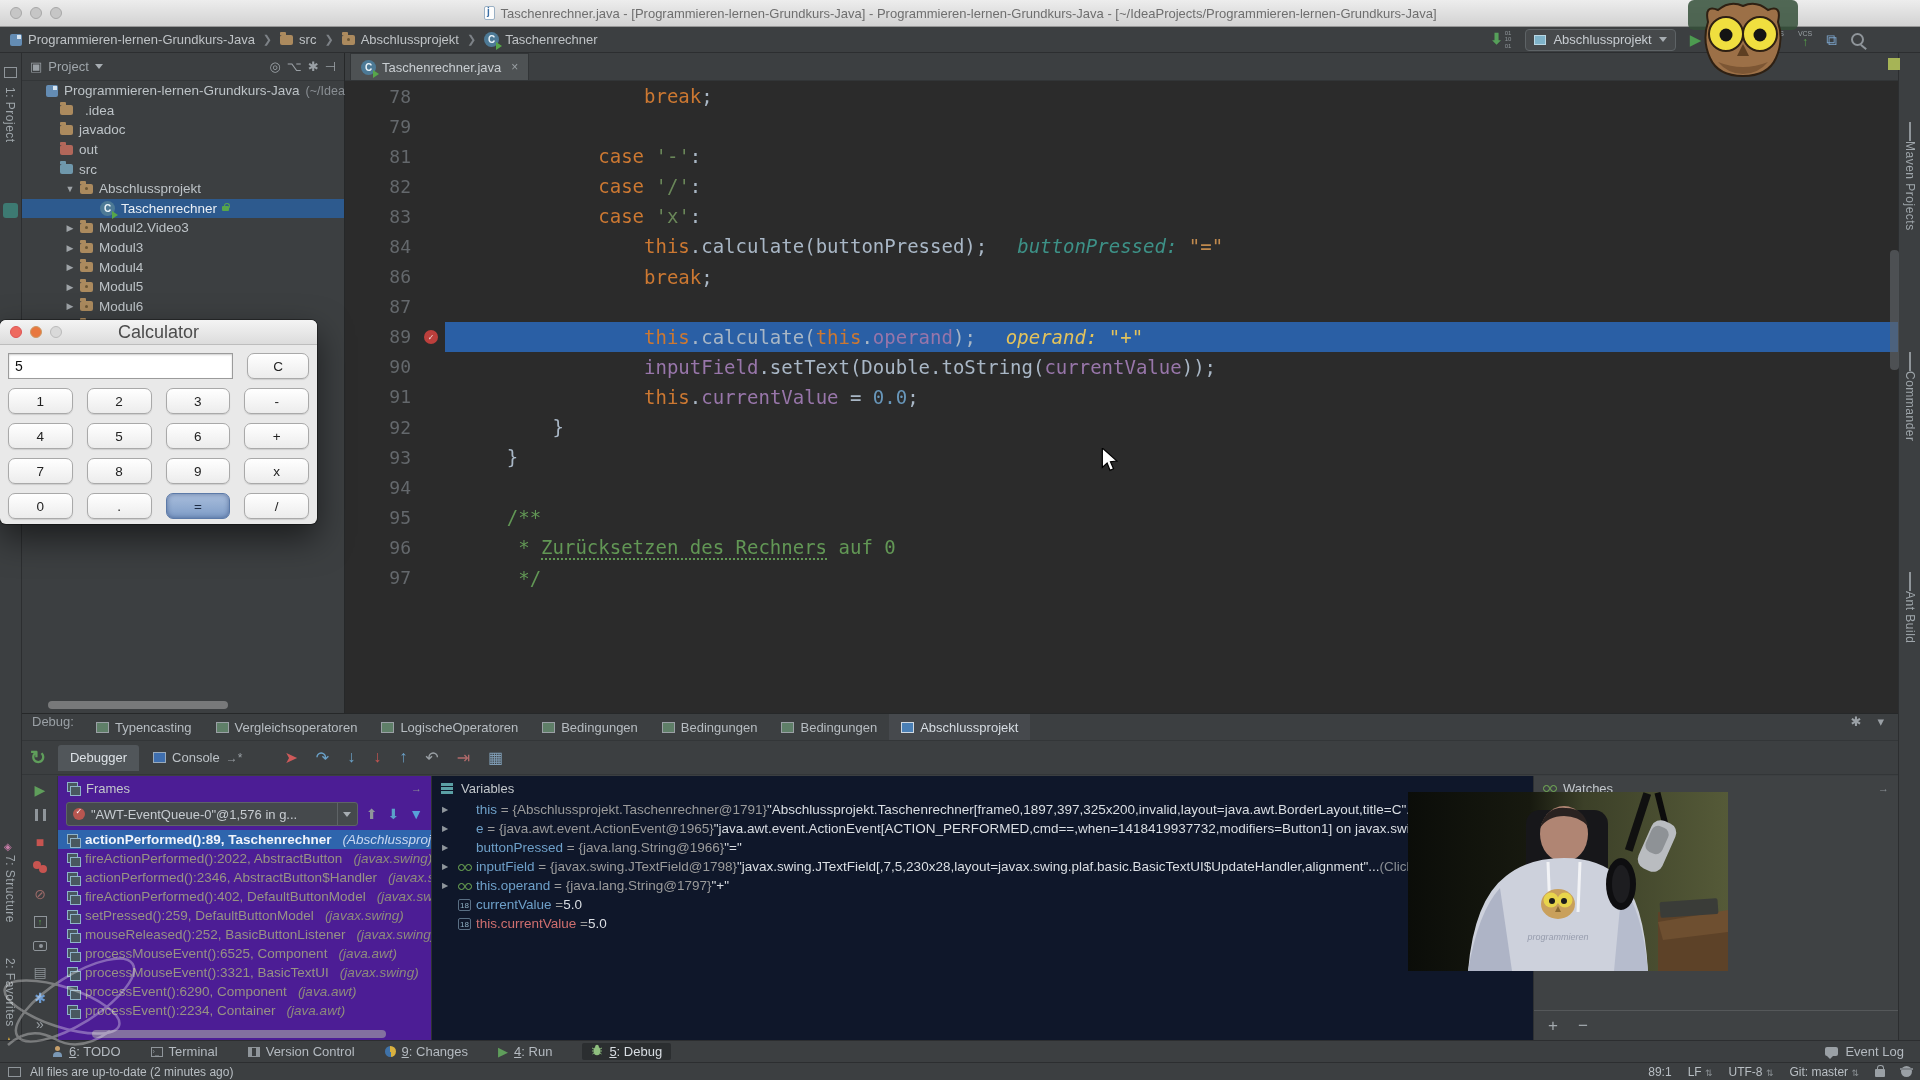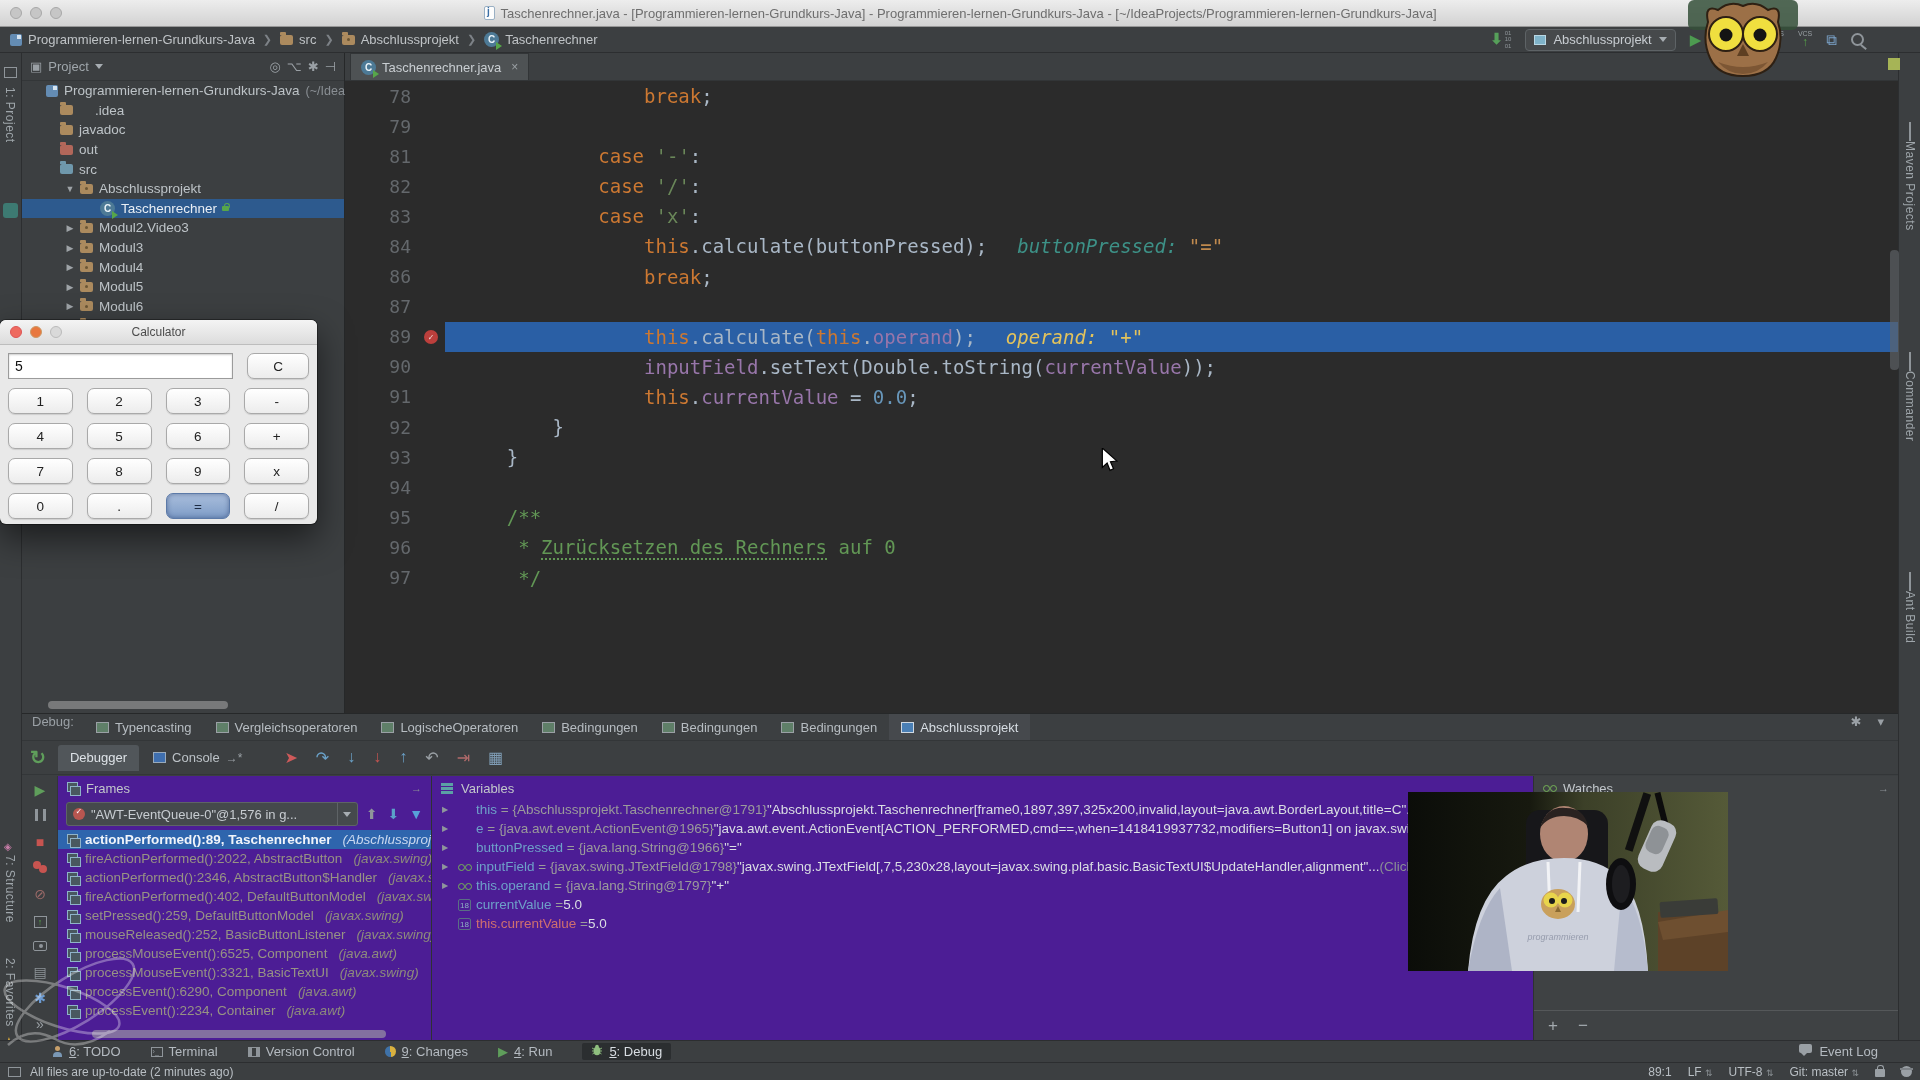--- a/index.html
+++ b/index.html
@@ -46,21 +46,21 @@
 .trow{height:19.6px;display:flex;align-items:center;font-size:13.5px;color:#bdc3c7;position:relative;white-space:nowrap}
 .trow.sel{background:#2d5a8e;color:#e8eef5}
 .tarrow{position:absolute;font-size:9px;color:#9ea3a7;width:12px;text-align:center}
 .tsuffix{color:#8a8f94;margin-left:6px;font-size:12.5px}
 .keyic{width:10px;height:10px;margin-left:4px;position:relative;flex:none}
 .keyic::before{content:"";position:absolute;left:1px;top:3px;width:7px;height:5px;background:#57a64a;border-radius:1px}
 .keyic::after{content:"";position:absolute;left:2.5px;top:0;width:4px;height:4px;border:1.5px solid #57a64a;border-radius:50%;border-bottom-color:transparent}
 #proj-hscroll{position:absolute;left:26px;bottom:4px;width:180px;height:8px;border-radius:4px;background:#a9a9a9;opacity:.55}
 
 #calc{position:absolute;left:0px;top:320px;width:317px;height:204px;background:#e9e9e9;border-radius:6px;box-shadow:0 14px 34px rgba(0,0,0,.55),0 0 0 1px rgba(0,0,0,.35);z-index:30}
-#calc-title{height:25px;background:linear-gradient(#f4f4f4,#dcdcdc);border-radius:6px 6px 0 0;border-bottom:1px solid #bdbdbd;display:flex;align-items:center;justify-content:center;font-size:12px;color:#4c4c4c;position:relative}
+#calc-title{height:25px;background:linear-gradient(#f4f4f4,#dcdcdc);border-radius:6px 6px 0 0;border-bottom:1px solid #bdbdbd;display:flex;align-items:center;justify-content:center;font-size:18px;color:#4c4c4c;position:relative}
 #calc-title .traffic{top:6px}
 .ctl1{background:#ee6a5f;border-color:#d55}.ctl2{background:#e8783f;border-color:#c96}.ctl3{background:#d9d9d9;border-color:#bbb}
 #calc-body{padding:8px 8px 0 8px}
 #calc-display{display:flex;gap:14px;margin-bottom:9px}
 #calc-field{flex:1;height:26px;background:#fff;border:1px solid #9b9b9b;box-shadow:inset 0 1px 2px rgba(0,0,0,.2);font-size:14px;color:#111;display:flex;align-items:center;padding-left:6px}
 .cbtn{height:26px;border-radius:7px;background:linear-gradient(#ffffff,#ececec);border:1px solid #a9a9a9;box-shadow:0 1px 1px rgba(0,0,0,.12);font-size:13.5px;color:#222;display:flex;align-items:center;justify-content:center}
 #calc-clear{width:62px}
 #calc-grid{display:grid;grid-template-columns:repeat(4,1fr);gap:9px 14px}
 .cbtn.eq{background:linear-gradient(#a9bedc,#7e9cc7);border-color:#5c7aa8;box-shadow:inset 0 0 5px rgba(20,40,90,.45);color:#1d2c44}
 
@@ -125,21 +125,21 @@
 .fr-tools{display:flex;gap:10px;font-size:14px;align-items:center}
 #frame-list{flex:1;overflow:hidden;font-size:13.5px}
 .frow{height:19px;display:flex;align-items:center;gap:6px;padding-left:9px;color:#95948312;white-space:nowrap}
 .frow .t{color:#979384}
 .frow .p{font-style:italic;color:#8e8c7c;margin-left:5px}
 .frow.sel{background:#2e65ad}
 .frow.sel .t{color:#f0f4fa;font-weight:bold}
 .frow.sel .p{color:#c9d8ef}
 #frames-hscroll{position:absolute;left:34px;bottom:2px;width:294px;height:8px;border-radius:4px;background:#a9a9a9;opacity:.6}
 
-#vars{flex:1;background:#4c1d95;border-right:1px solid #2e3133;overflow:hidden;position:relative}
+#vars{flex:1;background:#0f172a;border-right:1px solid #2e3133;overflow:hidden;position:relative}
 .vrow{height:19px;display:flex;align-items:center;padding-left:10px;font-size:13.5px;white-space:nowrap;overflow:hidden}
 .vrow .varrow{width:16px;font-size:8px;color:#8f969c;flex:none}
 .vname{color:#6ea0c9;margin:0 0 0 5px}
 .vname.chg{color:#cf6f6f}
 .vgray{color:#9b9b9b}.vval{color:#dadee3}.vtail{color:#8a8f94}
 .vi{width:13px;height:12px;flex:none;position:relative}
 .vi-val::before{content:"";position:absolute;left:0;top:1px;width:12px;height:3px;background:#5ba0a5;box-shadow:0 4px 0 #5ba0a5,0 8px 0 #5ba0a5}
 .vi-watch::before,.vi-watch::after{content:"";position:absolute;top:3px;width:5px;height:5px;border:1.5px solid #74b356;border-radius:50%}
 .vi-watch::before{left:0}.vi-watch::after{left:7px}
 .vi-prim{color:#8fb0c4;font-size:8px;line-height:12px;text-align:center;border:1px solid #5a6f84;border-radius:2px}
@@ -157,21 +157,21 @@
 #twbar{position:absolute;left:0;top:1040px;width:1920px;height:22px;background:#3c3f41;border-top:1px solid #2c2e30;display:flex;align-items:center;font-size:13px;color:#b4bac0;padding-left:52px;gap:30px}
 .twitem{display:flex;align-items:center;gap:6px}
 .twitem u{text-decoration:underline}
 .twitem.active{background:#2b2e30;color:#d8dde2;padding:1px 9px;border-radius:2px}
 .tw-term{width:12px;height:10px;border:1px solid #8f959a;font-size:7px;line-height:8px;color:#8f959a;text-align:left;padding-left:1px}
 .tw-vcs{width:12px;height:10px;border:1px solid #8f959a;background:linear-gradient(90deg,#8f959a 33%,transparent 33%,transparent 66%,#8f959a 66%)}
 .tw-person{width:11px;height:11px;position:relative}
 .tw-person::before{content:"";position:absolute;left:3px;top:0;width:5px;height:5px;border-radius:50%;background:#c8a06a}
 .tw-person::after{content:"";position:absolute;left:1px;top:5.5px;width:9px;height:5px;border-radius:4px 4px 0 0;background:#7a98b5}
 .tw-changes{width:11px;height:11px;border-radius:50%;background:conic-gradient(#d9b13f 0 50%,#3f72a8 50% 100%)}
-#eventlog{margin-left:auto;display:flex;align-items:flex-start;gap:7px;padding-right:42px}
+#eventlog{margin-left:auto;display:flex;align-items:center;gap:7px;padding-right:16px}
 .balloon{width:13px;height:9px;background:#9aa0a5;border-radius:2px;position:relative}
 .balloon::after{content:"";position:absolute;left:2px;bottom:-3px;border-left:3px solid transparent;border-right:3px solid transparent;border-top:3px solid #9aa0a5}
 
 #statusbar{position:absolute;left:0;top:1062px;width:1920px;height:18px;background:#3c3f41;border-top:1px solid #2c2e30;display:flex;align-items:center;font-size:12px;color:#b9bfc4;padding:0 8px}
 #sb-left{display:flex;align-items:center;gap:9px}
 .sb-ic{width:13px;height:10px;border:1px solid #8f959a}
 #sb-right{margin-left:auto;display:flex;align-items:center;gap:16px}
 .ud{color:#8a9094;font-size:9px}
 .lockic{width:10px;height:8px;background:#9aa0a5;border-radius:1px;position:relative;margin-top:3px}
 .lockic::before{content:"";position:absolute;left:2px;top:-4px;width:5px;height:4px;border:1.5px solid #9aa0a5;border-bottom:none;border-radius:3px 3px 0 0}
@@ -273,21 +273,21 @@
     <span class="phico">⊣</span>
   </div>
   <div id="ptree">
       <div class="trow" style="padding-left: 24px;">
         <span class="ic-project"></span>
         <span style="margin-left: 6px;">Programmieren-lernen-Grundkurs-Java</span>
         <span class="tsuffix">(~/IdeaPro</span>
       </div>
       <div class="trow" style="padding-left: 38px;">
         <span class="fold"></span>
-        <span style="margin-left: 22px;">.idea</span>
+        <span style="margin-left: 12px;">.idea</span>
       </div>
       <div class="trow" style="padding-left: 38px;">
         <span class="fold"></span>
         <span style="margin-left: 6px;">javadoc</span>
       </div>
       <div class="trow" style="padding-left: 38px;">
         <span class="fold" style="--c: #b2675a;"></span>
         <span style="margin-left: 6px;">out</span>
       </div>
       <div class="trow" style="padding-left: 38px;">

